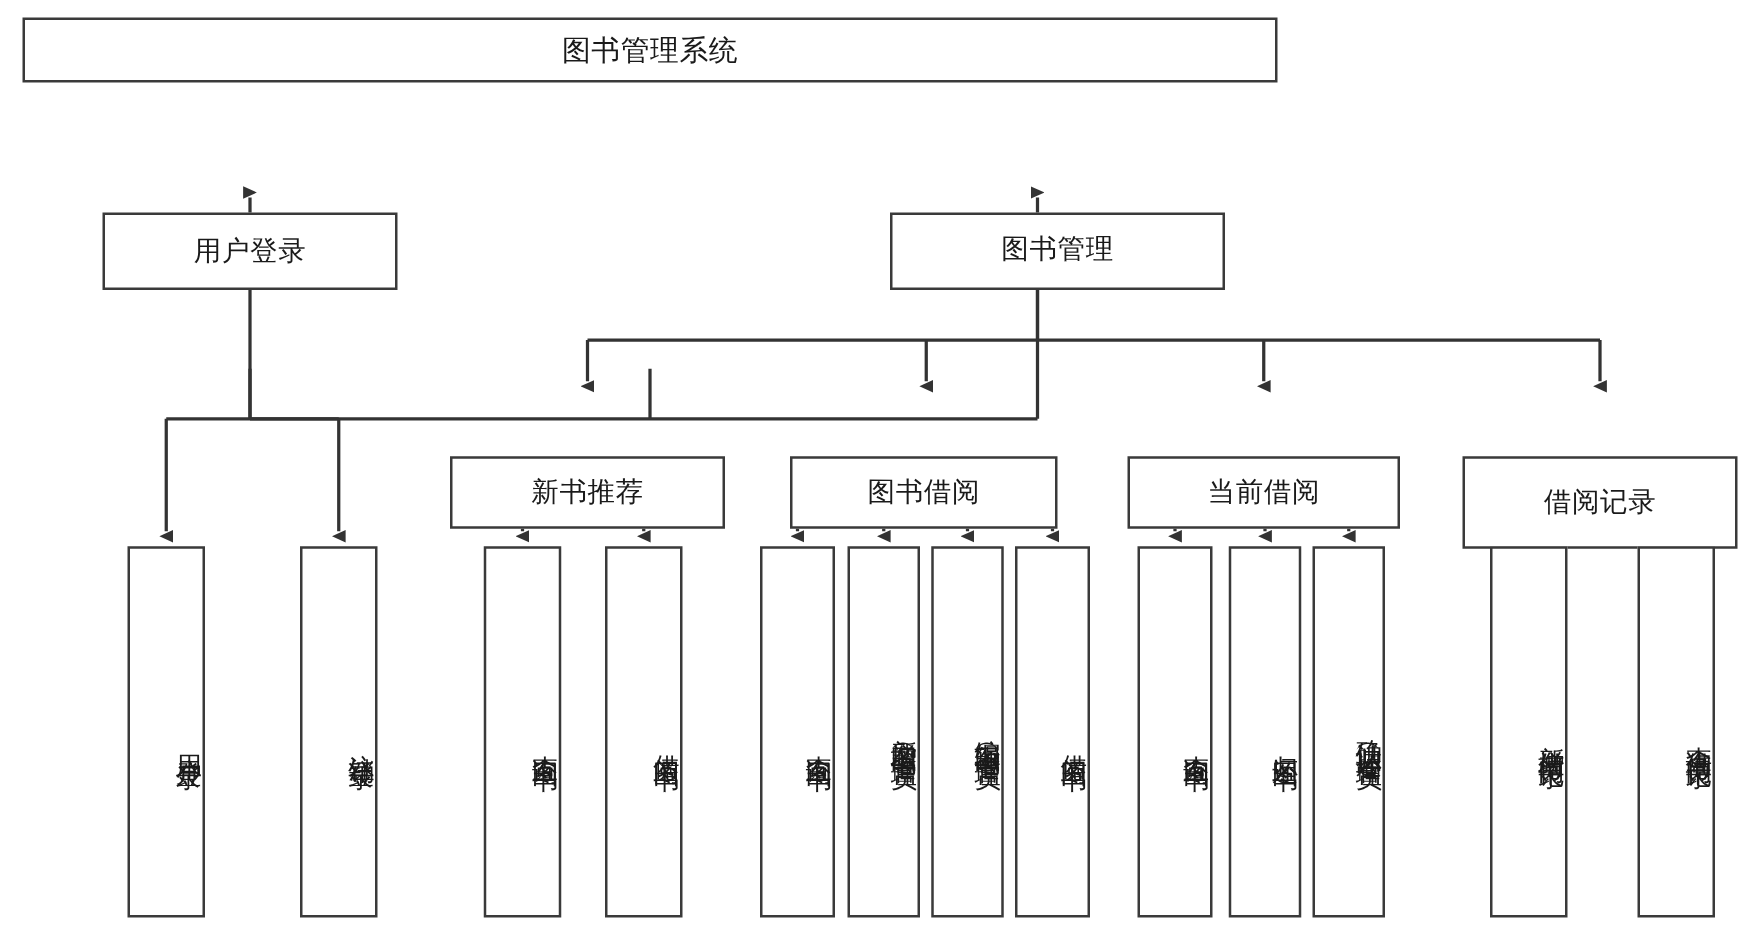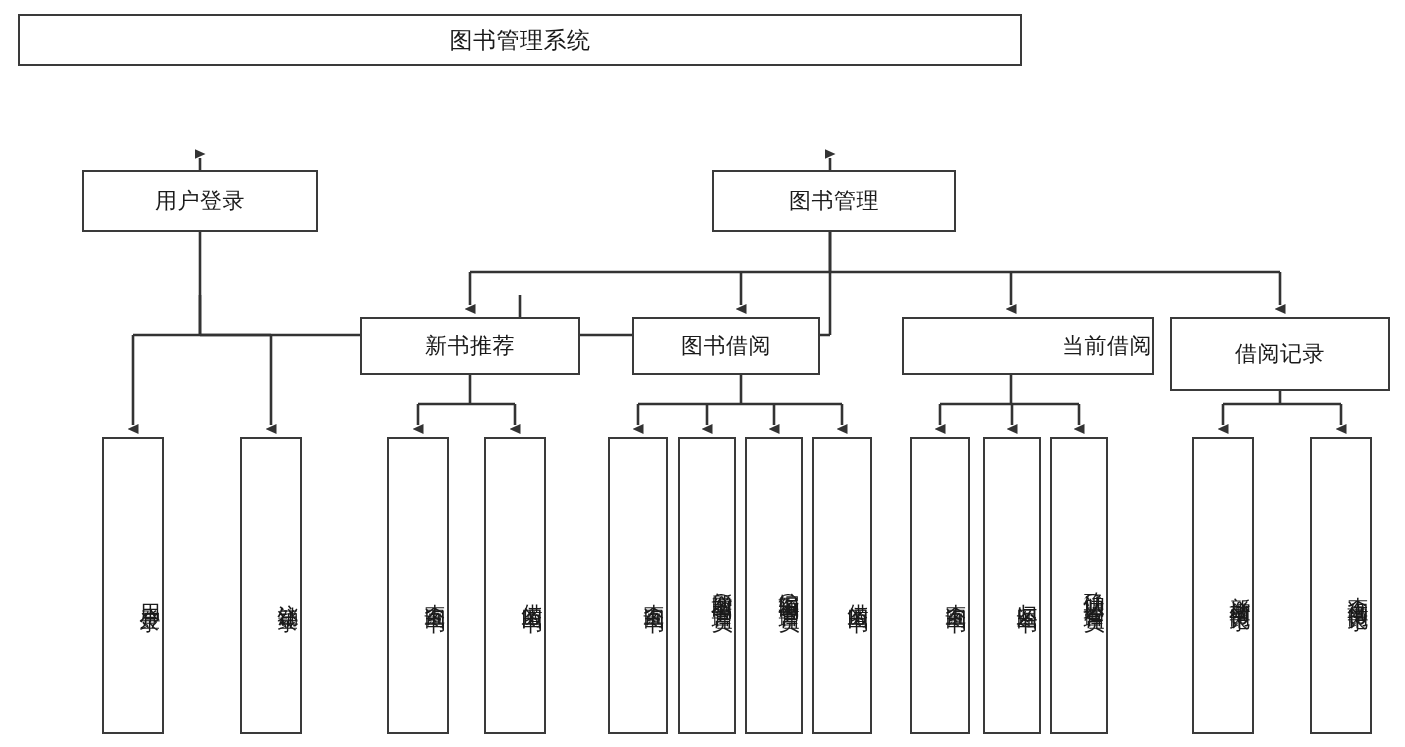--- a/index.html
+++ b/index.html
@@ -33,21 +33,21 @@
     display: flex;
     align-items: center;
     justify-content: center;
     text-align: center;
     font-size: 21px;
     line-height: 1.25;
     letter-spacing: 0.5px;
   }
   .node.level-0 { font-size: 23px; }
   .node.level-1 { font-size: 22px; }
-  .node.level-2 { font-size: 22px; }
+  .node.level-2 { font-size: 22px; margin-top: 48px; }
   .node.vertical {
     writing-mode: vertical-rl;
     text-orientation: upright;
     letter-spacing: 3px;
     line-height: 1.1;
     align-items: flex-start;
     justify-content: center;
     padding-top: 14px;
     white-space: nowrap;
   }
@@ -113,30 +113,30 @@
       </g>
   </svg>
 
   <div id="nodes-layer">
       <div class="node level-0" style="left: 18px; top: 14px; width: 1004px; height: 52px;">
         <span>图书管理系统</span>
       </div>
       <div class="node level-1" style="left: 82px; top: 170px; width: 236px; height: 62px;">
         <span>用户登录</span>
       </div>
-      <div class="node level-1" style="left: 712px; top: 170px; width: 244px; height: 62px;">
+      <div class="node level-1" style="left: 712px; top: 170px; width: 268px; height: 62px; font-family: Liberation Mono, monospace;">
         <span>图书管理</span>
       </div>
       <div class="node level-2" style="left: 360px; top: 317px; width: 220px; height: 58px;">
         <span>新书推荐</span>
       </div>
-      <div class="node level-2" style="left: 632px; top: 317px; width: 188px; height: 58px;">
+      <div class="node level-2" style="left: 632px; top: 317px; width: 214px; height: 58px;">
         <span>图书借阅</span>
       </div>
-      <div class="node level-2" style="left: 902px; top: 317px; width: 252px; height: 58px; justify-content: flex-end;">
+      <div class="node level-2" style="left: 902px; top: 317px; width: 218px; height: 58px;">
         <span>当前借阅</span>
       </div>
       <div class="node level-2" style="left: 1170px; top: 317px; width: 220px; height: 74px;">
         <span>借阅记录</span>
       </div>
       <div class="node level-3 vertical" style="left: 102px; top: 437px; width: 62px; height: 297px;">
         <span>用户登录</span>
       </div>
       <div class="node level-3 vertical" style="left: 240px; top: 437px; width: 62px; height: 297px;">
         <span>注销登录</span>

